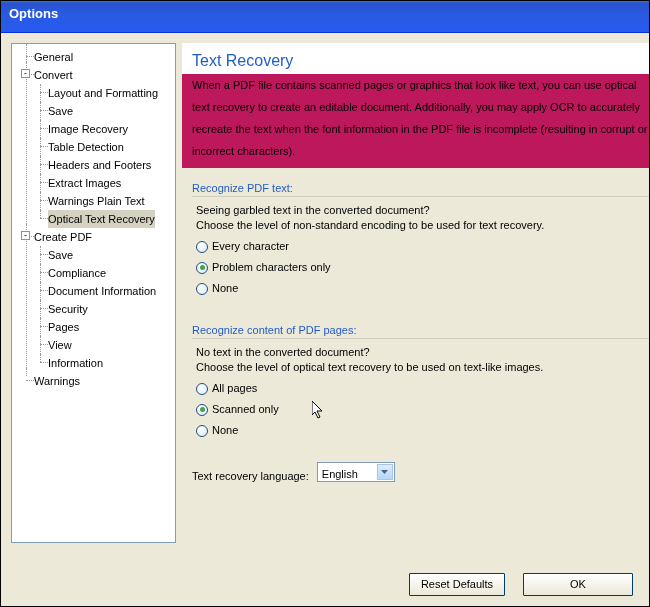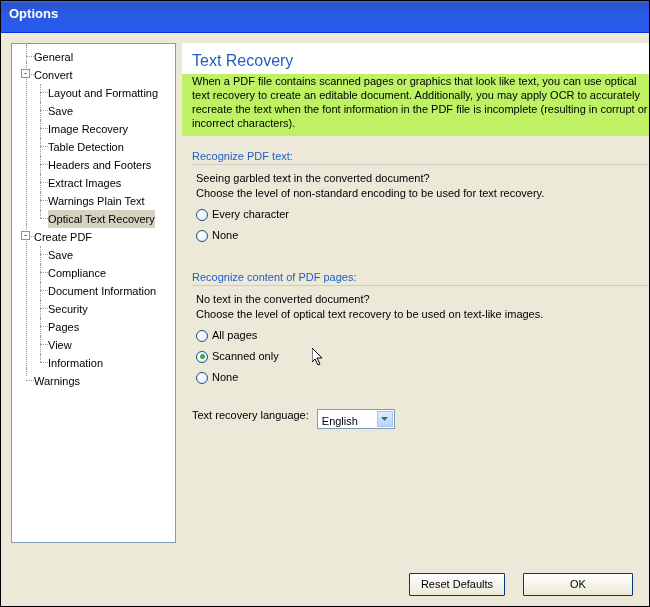--- a/index.html
+++ b/index.html
@@ -100,22 +100,22 @@
   }
   .page-title {
     color: #215dc6;
     font-size: 16px;
     padding: 8px 10px 4px 10px;
     font-family: Tahoma, Arial, sans-serif;
   }
   .para {
     padding: 0 0 6px 10px;
     color: #000;
-    background: #bef264;
-    line-height: 14px;
+    background: #be185d;
+    line-height: 22px;
   }
   .content-body {
     background: #ece9d8;
     padding-top: 4px;
   }
   .group {
     margin: 6px 0 8px 10px;
     padding: 4px 0 10px 0;
   }
   .group-title {
@@ -145,21 +145,21 @@
     justify-content: center;
   }
   .radio.checked::after {
     content: "";
     width: 5px; height: 5px;
     border-radius: 50%;
     background: #43a643;
   }
   .lang-row {
     display: flex;
-    align-items: flex-start;
+    align-items: flex-end;
     gap: 8px;
     margin: 8px 0 0 10px;
   }
   .select {
     display: inline-flex;
     align-items: center;
     border: 1px solid #7f9db9;
     background: #fff;
     height: 20px;
     width: 78px;
@@ -257,20 +257,24 @@
           <div class="group">
             <div class="group-title">Recognize PDF text:</div>
             <div class="group-body">
               <div>Seeing garbled text in the converted document?</div>
               <div>Choose the level of non-standard encoding to be used for text recovery.</div>
               <div class="radio-row">
                 <span class="radio"></span>
                 <span>Every character</span>
               </div>
               <div class="radio-row">
+                <span class="radio checked"></span>
+                <span>Problem characters only</span>
+              </div>
+              <div class="radio-row">
                 <span class="radio"></span>
                 <span>None</span>
               </div>
             </div>
           </div>
 
           <div class="group">
             <div class="group-title">Recognize content of PDF pages:</div>
             <div class="group-body" style="position:relative;">
               <div>No text in the converted document?</div>

